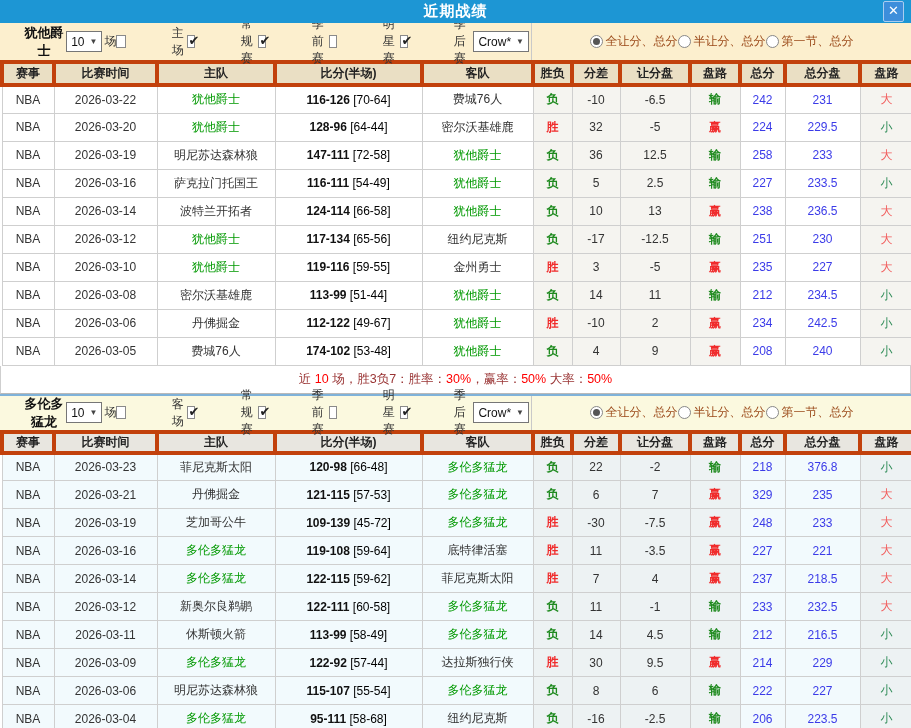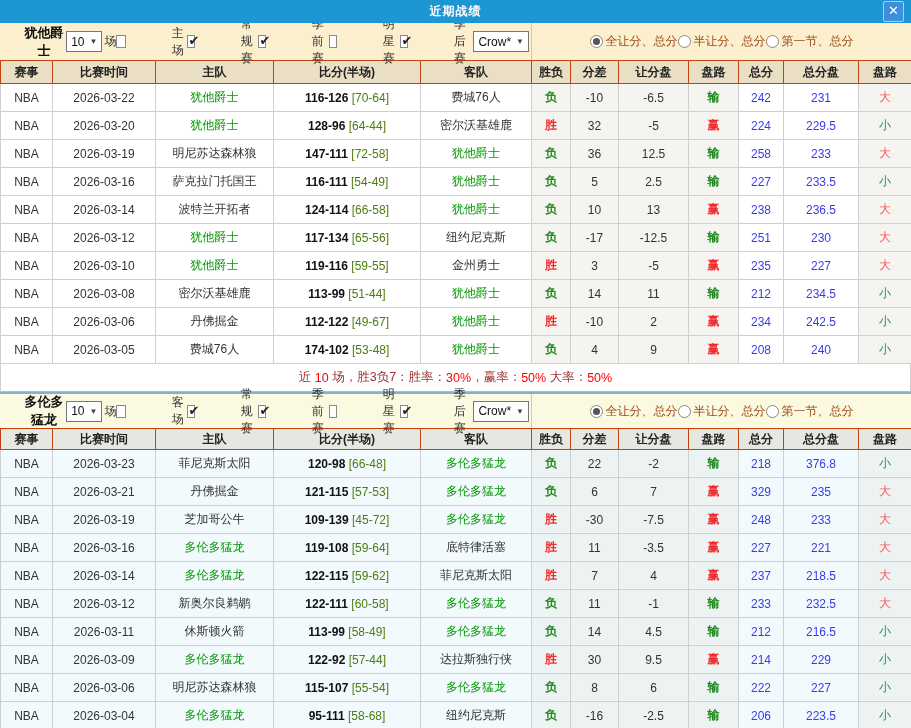--- a/index.html
+++ b/index.html
@@ -1,21 +1,21 @@
 <!DOCTYPE html>
 <html><head>
 <meta charset="utf-8">
 <style>
   * { box-sizing: border-box; margin: 0; padding: 0; }
   html,body { width: 911px; height: 728px; overflow: hidden; background: #fff;
     font-family: "Liberation Sans", "DejaVu Sans", sans-serif; }
 
   .titlebar { height: 23px; background: #1d96d4; position: relative;
     display: flex; align-items: center; justify-content: center; }
-  .title { color: #fff; font-weight: bold; font-size: 12px; letter-spacing: 1px; }
+  .title { color: #fff; font-weight: bold; font-size: 15px; letter-spacing: 1px; }
   .close-btn { position: absolute; right: 7px; top: 1px; width: 21px; height: 21px;
     background: #3d8edb; border: 1px solid #a9cdf0; border-radius: 2px; color: #fff;
     font-weight: bold; font-size: 13px; line-height: 18px; text-align: center; cursor: pointer; }
 
   .filterbar { display: flex; height: 37px; }
   .s1 .filterbar { background: #fcefce; }
   .s2 .filterbar { background: #fbf9df; border-top: 2px solid #7fb2d9; height: 36px; }
   .fb-left { width: 531px; display: flex; align-items: center; font-size: 12px; color: #333; }
   .team { font-weight: bold; font-size: 13px; color: #111; width: 96px; text-align: center; margin-left: 24px; }
   .selectbox { display: inline-flex; align-items: center; gap: 5px; border: 1px solid #767676;
@@ -29,38 +29,38 @@
   .cbl { margin-left: 8px; padding-left: 38px; }
   .fb-right { flex: 1; border-left: 1px solid #c9c9c9; display: flex; align-items: center;
     justify-content: center; gap: 0; font-size: 12px; color: #9b4a1a; }
   .radiowrap { display: inline-flex; align-items: center; }
   .radio { width: 13px; height: 13px; border: 1px solid #888; border-radius: 50%;
     background: #fff; display: inline-block; position: relative; margin-right: 3px; }
   .radio.checked::after { content: ""; position: absolute; left: 2px; top: 2px;
     width: 7px; height: 7px; border-radius: 50%; background: #555; }
 
   table { border-collapse: collapse; table-layout: fixed; width: 911px; }
-  th { height: 23px; font-size: 12px; font-weight: bold; color: #222; border: 1px solid #c2410c; }
+  th { height: 23px; font-size: 12px; font-weight: bold; color: #222; border: 4px solid #c2410c; }
   .s1 th { background: #eadfc4; }
   .s2 th { background: #e8e6e0; height: 21px; }
   td { height: 28px; text-align: center; font-size: 12px; color: #333;
     border: 1px solid #cfcfcf; overflow: hidden; white-space: nowrap; }
   .s1 td { background: #fff; }
   .s1 td:nth-child(n+6):nth-child(-n+9), .s1 td:nth-child(12) { background: #f5f4f0; }
   .s2 td { background: #f2fafd; }
   .s2 td:nth-child(n+6):nth-child(-n+9), .s2 td:nth-child(12) { background: #edf2f3; }
 
   td.focus-team { color: #009900; }
   .t-red   { color: #f02b2b; font-weight: bold; }
   .t-red2  { color: #f25e5e; }
   .t-green { color: #1f8a1f; font-weight: bold; }
   .t-green2{ color: #2e8b57; }
   .t-blue  { color: #3b3be8; }
   .fs { color: #111; font-weight: bold; }
-  .hs { color: #4d7c0f; }
+  .hs { color: #000000; }
 
   .summary { height: 28px; display: flex; align-items: center; justify-content: center;
     font-size: 12.5px; background: #fff; border-bottom: 1px solid #b9b9b9;
     border-left: 1px solid #cfcfcf; border-right: 1px solid #cfcfcf; }
   .sum-maroon { color: #993333; white-space: pre; }
   .sum-red { color: #ff0000; white-space: pre; }
 
   col.c0{width:52px} col.c1{width:103px} col.c2{width:118px} col.c3{width:147px}
   col.c4{width:111px} col.c5{width:39px} col.c6{width:48px} col.c7{width:70px}
   col.c8{width:50px} col.c9{width:45px} col.c10{width:75px} col.c11{width:53px}

